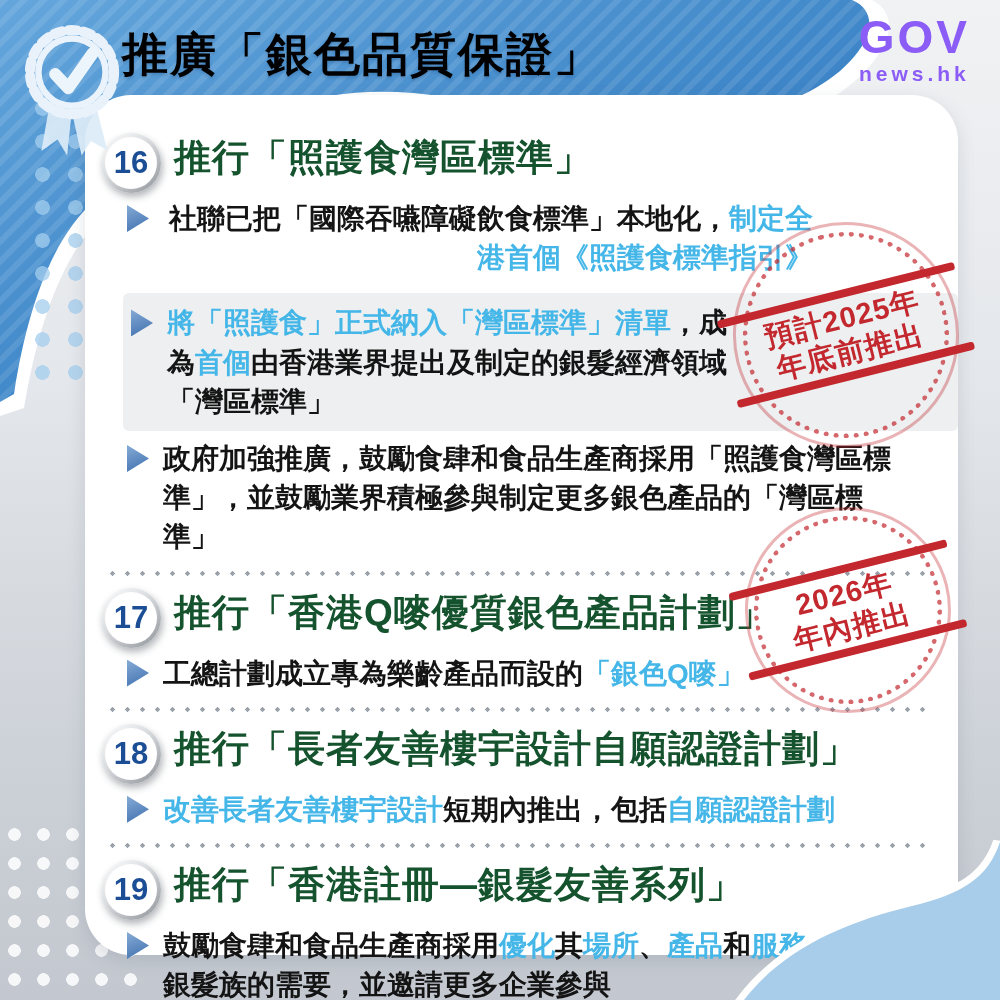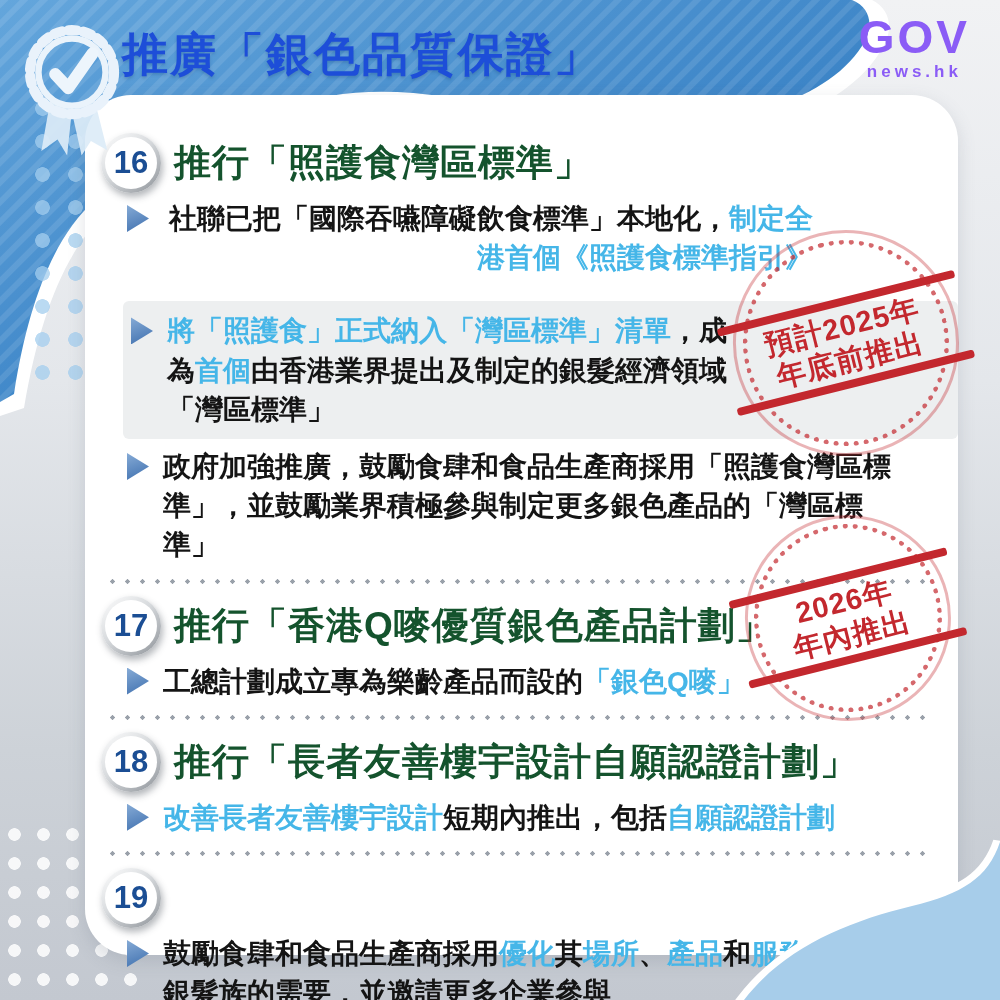--- a/index.html
+++ b/index.html
@@ -14,50 +14,50 @@
   .dots-blue{position:absolute;left:26px;top:92px;width:300px;height:300px;z-index:2;
     background-image:radial-gradient(circle,#a3cdee 7px,transparent 7.6px);
     background-size:33px 33px;opacity:.75;
     clip-path:polygon(0 0,100% 30%,52% 100%,0 100%);}
   .dots-gray{position:absolute;left:0;bottom:0;width:140px;height:180px;z-index:2;
     background-image:radial-gradient(circle,rgba(255,255,255,.85) 6px,transparent 6.6px);
     background-size:29px 29px;}
   
   .badge{position:absolute;left:16px;top:14px;z-index:5;}
   
-  .title{position:absolute;left:122px;top:24px;z-index:5;color:#1d4ed8;
+  .title{position:absolute;left:122px;top:24px;z-index:5;color:#000000;
     font-size:46px;font-weight:900;letter-spacing:2px;white-space:nowrap;
     text-shadow:0 2px 3px rgba(20,60,110,.25);}
   
   .logo{position:absolute;right:30px;top:14px;z-index:5;text-align:center;color:#8b5cf6;}
   .logo .l1{font-size:46px;font-weight:900;letter-spacing:3px;line-height:1;}
-  .logo .l2{font-size:17px;font-weight:800;letter-spacing:4px;margin-top:2px;}
+  .logo .l2{font-size:21px;font-weight:800;letter-spacing:4px;margin-top:2px;}
   
   .card{position:absolute;left:85px;top:95px;width:873px;height:860px;z-index:3;
     background:#ffffff;border-radius:46px;box-sizing:border-box;
     padding:38px 26px 20px 16px;box-shadow:0 6px 18px rgba(90,100,115,.18);}
   .item{position:relative;}
-  .item-head{display:flex;align-items:center;gap:13px;margin-bottom:6px;}
+  .item-head{display:flex;gap:13px;margin-bottom:6px;}
   .num{width:60px;height:60px;border-radius:50%;flex:0 0 auto;
     background:linear-gradient(140deg,#ffffff 0%,#d7dadd 45%,#8d9298 100%);
     box-shadow:2px 4px 7px rgba(40,50,60,.35);display:flex;padding:4px;box-sizing:border-box;}
   .num-in{flex:1;background:#ffffff;border-radius:50%;display:flex;align-items:center;justify-content:center;
     font-size:31px;font-weight:900;color:#1b4e94;}
   .heading{font-size:37px;font-weight:900;color:#14532d;letter-spacing:1px;white-space:nowrap;}
   .bullets{padding-left:26px;}
   .bullet{display:flex;align-items:flex-start;gap:14px;margin:6px 0;
     font-size:28px;line-height:1.4;font-weight:600;color:#141414;}
   .tri{display:inline-block;width:22px;height:27px;flex:0 0 auto;margin-top:6px;
     background:linear-gradient(160deg,#86abd6 0%,#3e6fae 100%);
     clip-path:polygon(0 0,100% 50%,0 100%);}
   .bullet .txt{display:inline-block;}
   .accent{color:#45b6e8;}
   .w650{max-width:650px;text-align:right;} .w580{max-width:580px;} .w740{max-width:740px;} .w750{max-width:750px;}
   .highlight{position:relative;background:#edeff0;border-radius:6px;
-    margin:24px -26px 8px -4px;padding:10px 215px 10px 8px;}
+    margin:16px -26px 8px -4px;padding:10px 215px 10px 8px;}
   .highlight .bullet{margin:0;}
   
   .stamp{position:absolute;transform:rotate(-14deg);color:#c3282e;text-align:center;z-index:6;}
   .stamp .ring{position:absolute;left:50%;top:50%;transform:translate(-50%,-50%);
     border:5px dotted rgba(195,40,46,.7);border-radius:50%;}
   .stamp .ring2{position:absolute;left:50%;top:50%;transform:translate(-50%,-50%);
     border:3px solid rgba(195,40,46,.35);border-radius:50%;}
   .stamp .bar{height:8px;background:#c3282e;border-radius:3px;margin:3px -14px;}
   .stamp .sl{font-size:29px;font-weight:900;letter-spacing:1px;line-height:1.18;white-space:nowrap;}
   .stamp-2025{right:4px;top:-6px;width:216px;}
@@ -187,20 +187,21 @@
     </div>
   </div>
 
   <div class="sep"></div>
 
   <div class="item">
     <div class="item-head">
       <div class="num">
           <div class="num-in">19</div>
         </div>
+      <div class="heading">推行「香港註冊—銀髮友善系列」</div>
     </div>
     <div class="bullets">
       <div class="bullet">
         <span class="tri"></span>
         <span class="txt w750"><span>鼓勵食肆和食品生產商採用</span><span class="accent">優化</span><span>其</span><span class="accent">場所</span><span>、</span><span class="accent">產品</span><span>和</span><span class="accent">服務</span><span>，迎合銀髮族的需要，並邀請更多企業參與</span></span>
       </div>
     </div>
   </div>
 
 </div>

